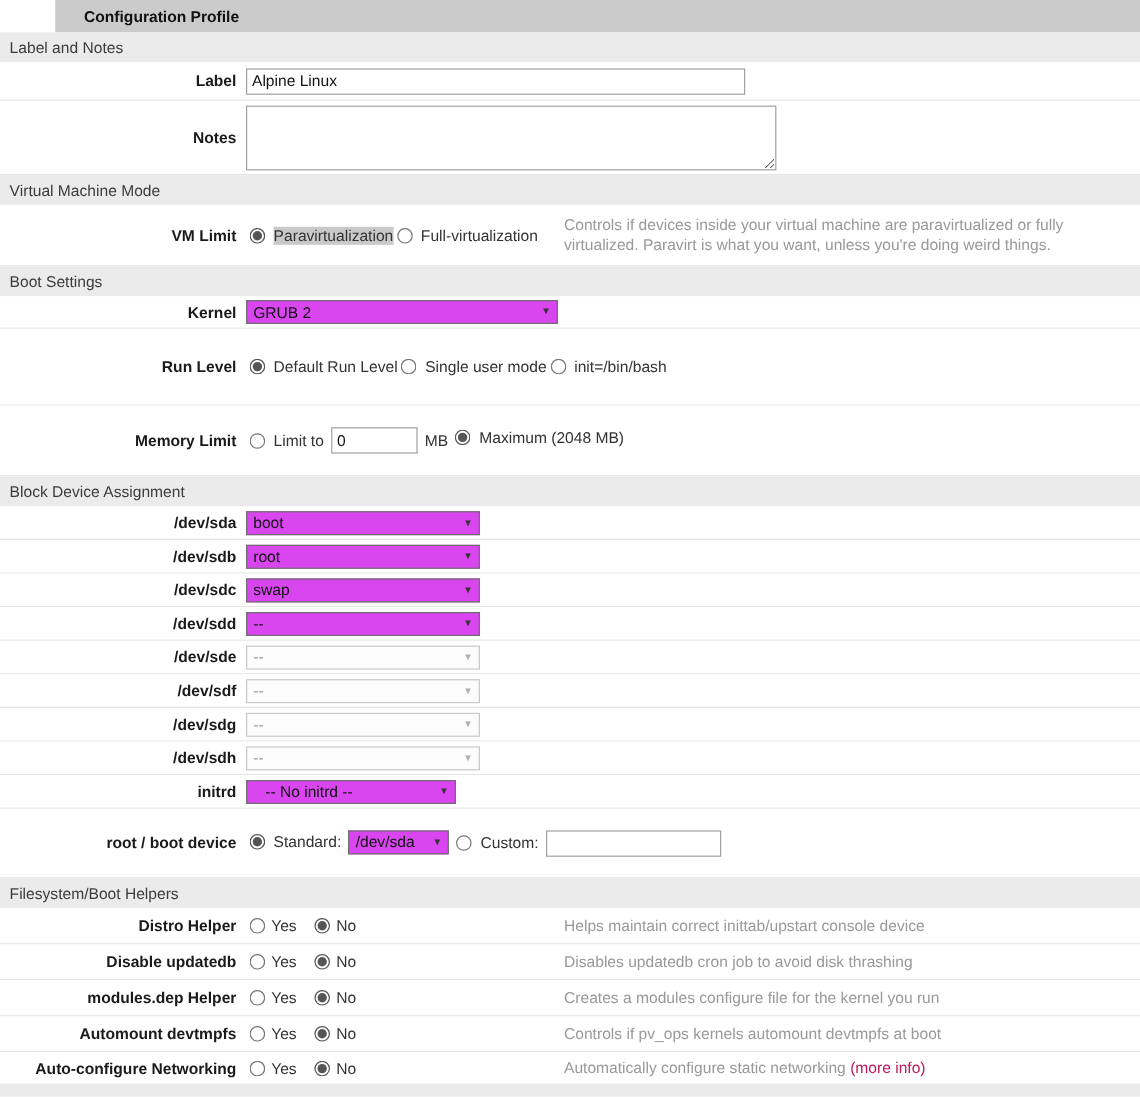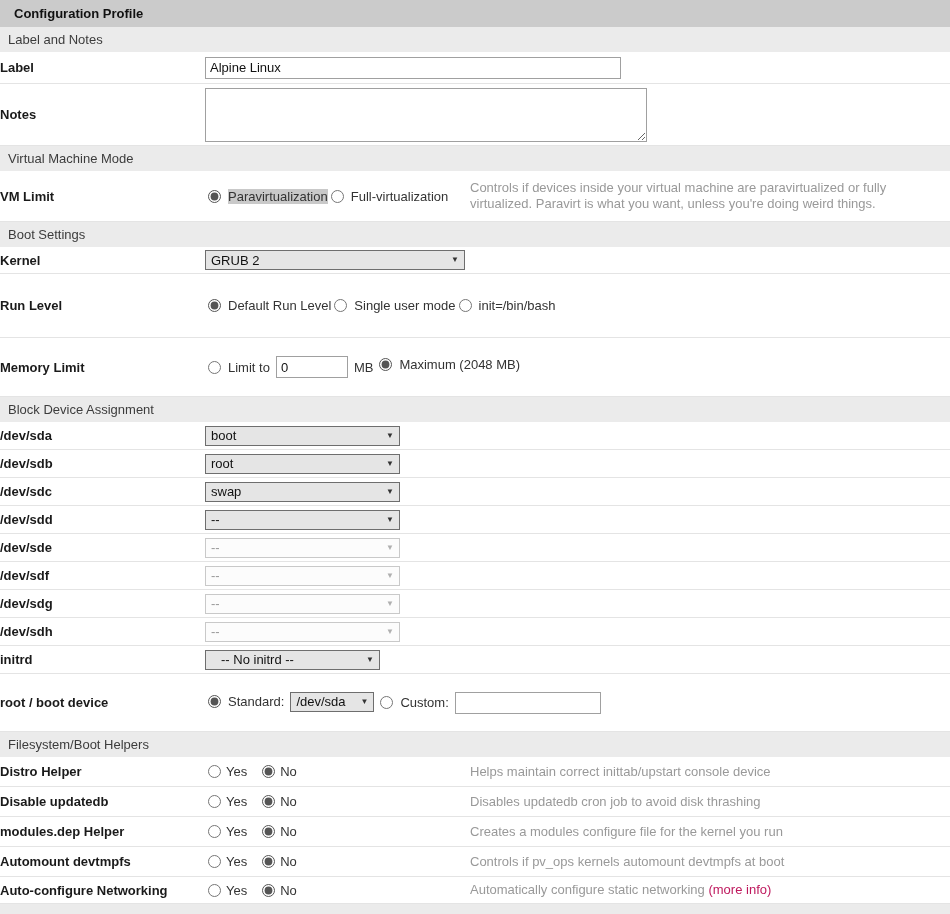--- a/index.html
+++ b/index.html
@@ -4,48 +4,48 @@
 <style>
   * { margin:0; padding:0; box-sizing:border-box; }
   html,body { background:#fff; }
   body {
     width:950px; height:914px;
     font-family:"Liberation Sans","DejaVu Sans",sans-serif;
     font-size:13px; color:#333; overflow:hidden;
   }
   .app-header {
     height:27px; background:#cbcbcb; display:flex; align-items:center;
-    padding:0 14px; font-weight:bold; color:#111; font-size:13px;
+    padding:0 24px; font-weight:bold; color:#111; font-size:13px;margin-left:46px;
   }
   .sec-header {
     height:25px; background:#ebebeb; display:flex; align-items:center;
     padding:0 8px; color:#3c3c3c; font-size:13px;
   }
   .row {
     display:flex; align-items:center; background:#fff;
     border-bottom:1px solid #e4e4e4;
   }
   .lbl {
-    width:205px; flex-shrink:0; padding-right:8px;
+    width:205px; flex-shrink:0; text-align:right; padding-right:8px;
     font-weight:bold; color:#1a1a1a; font-size:13px;
   }
   .ctl { display:flex; align-items:center; }
   .ctl.fixed { width:265px; flex-shrink:0; }
   .stack { display:flex; flex-direction:row; justify-content:center; }
   .help { color:#999; font-size:13px; padding-right:18px; line-height:16px; }
   .text-input {
     border:1px solid #a0a0a0; height:22px; padding:1px 4px;
     font-family:inherit; font-size:13px; color:#111; background:#fff; outline:none;
   }
   .notes-area {
     border:1px solid #a0a0a0; width:442px; height:54px; resize:both;
     font-family:inherit; font-size:13px; padding:2px 4px; outline:none;
   }
   .selectbox {
-    position:relative; border:1px solid #6e6e6e; background:#e5e5e5; height:20px;
+    position:relative; border:1px solid #6e6e6e; background:#d946ef; height:20px;
     display:flex; align-items:center; padding:0 18px 0 5px; font-size:13px;
     color:#111; cursor:default; white-space:nowrap;
   }
   .sel-arrow { position:absolute; right:5px; top:5px; font-size:8px; color:#333; line-height:1; }
   .selectbox.disabled { border-color:#c9c9c9; color:#999; background:#fcfcfc; }
   .selectbox.disabled .sel-arrow { color:#b0b0b0; }
   .w260 { width:260px; } .w165 { width:195px; } .w175 { width:175px;padding-left:15px; }
   .w84 { width:84px; } .w146 { width:146px; } .w72 { width:72px; }
   .radio-line { display:flex; align-items:center; height:19px; font-size:13px; color:#333; cursor:default; }
   .radio-line input[type=radio] { width:13px; height:13px; margin:0 7px 0 3px; accent-color:#555; }

